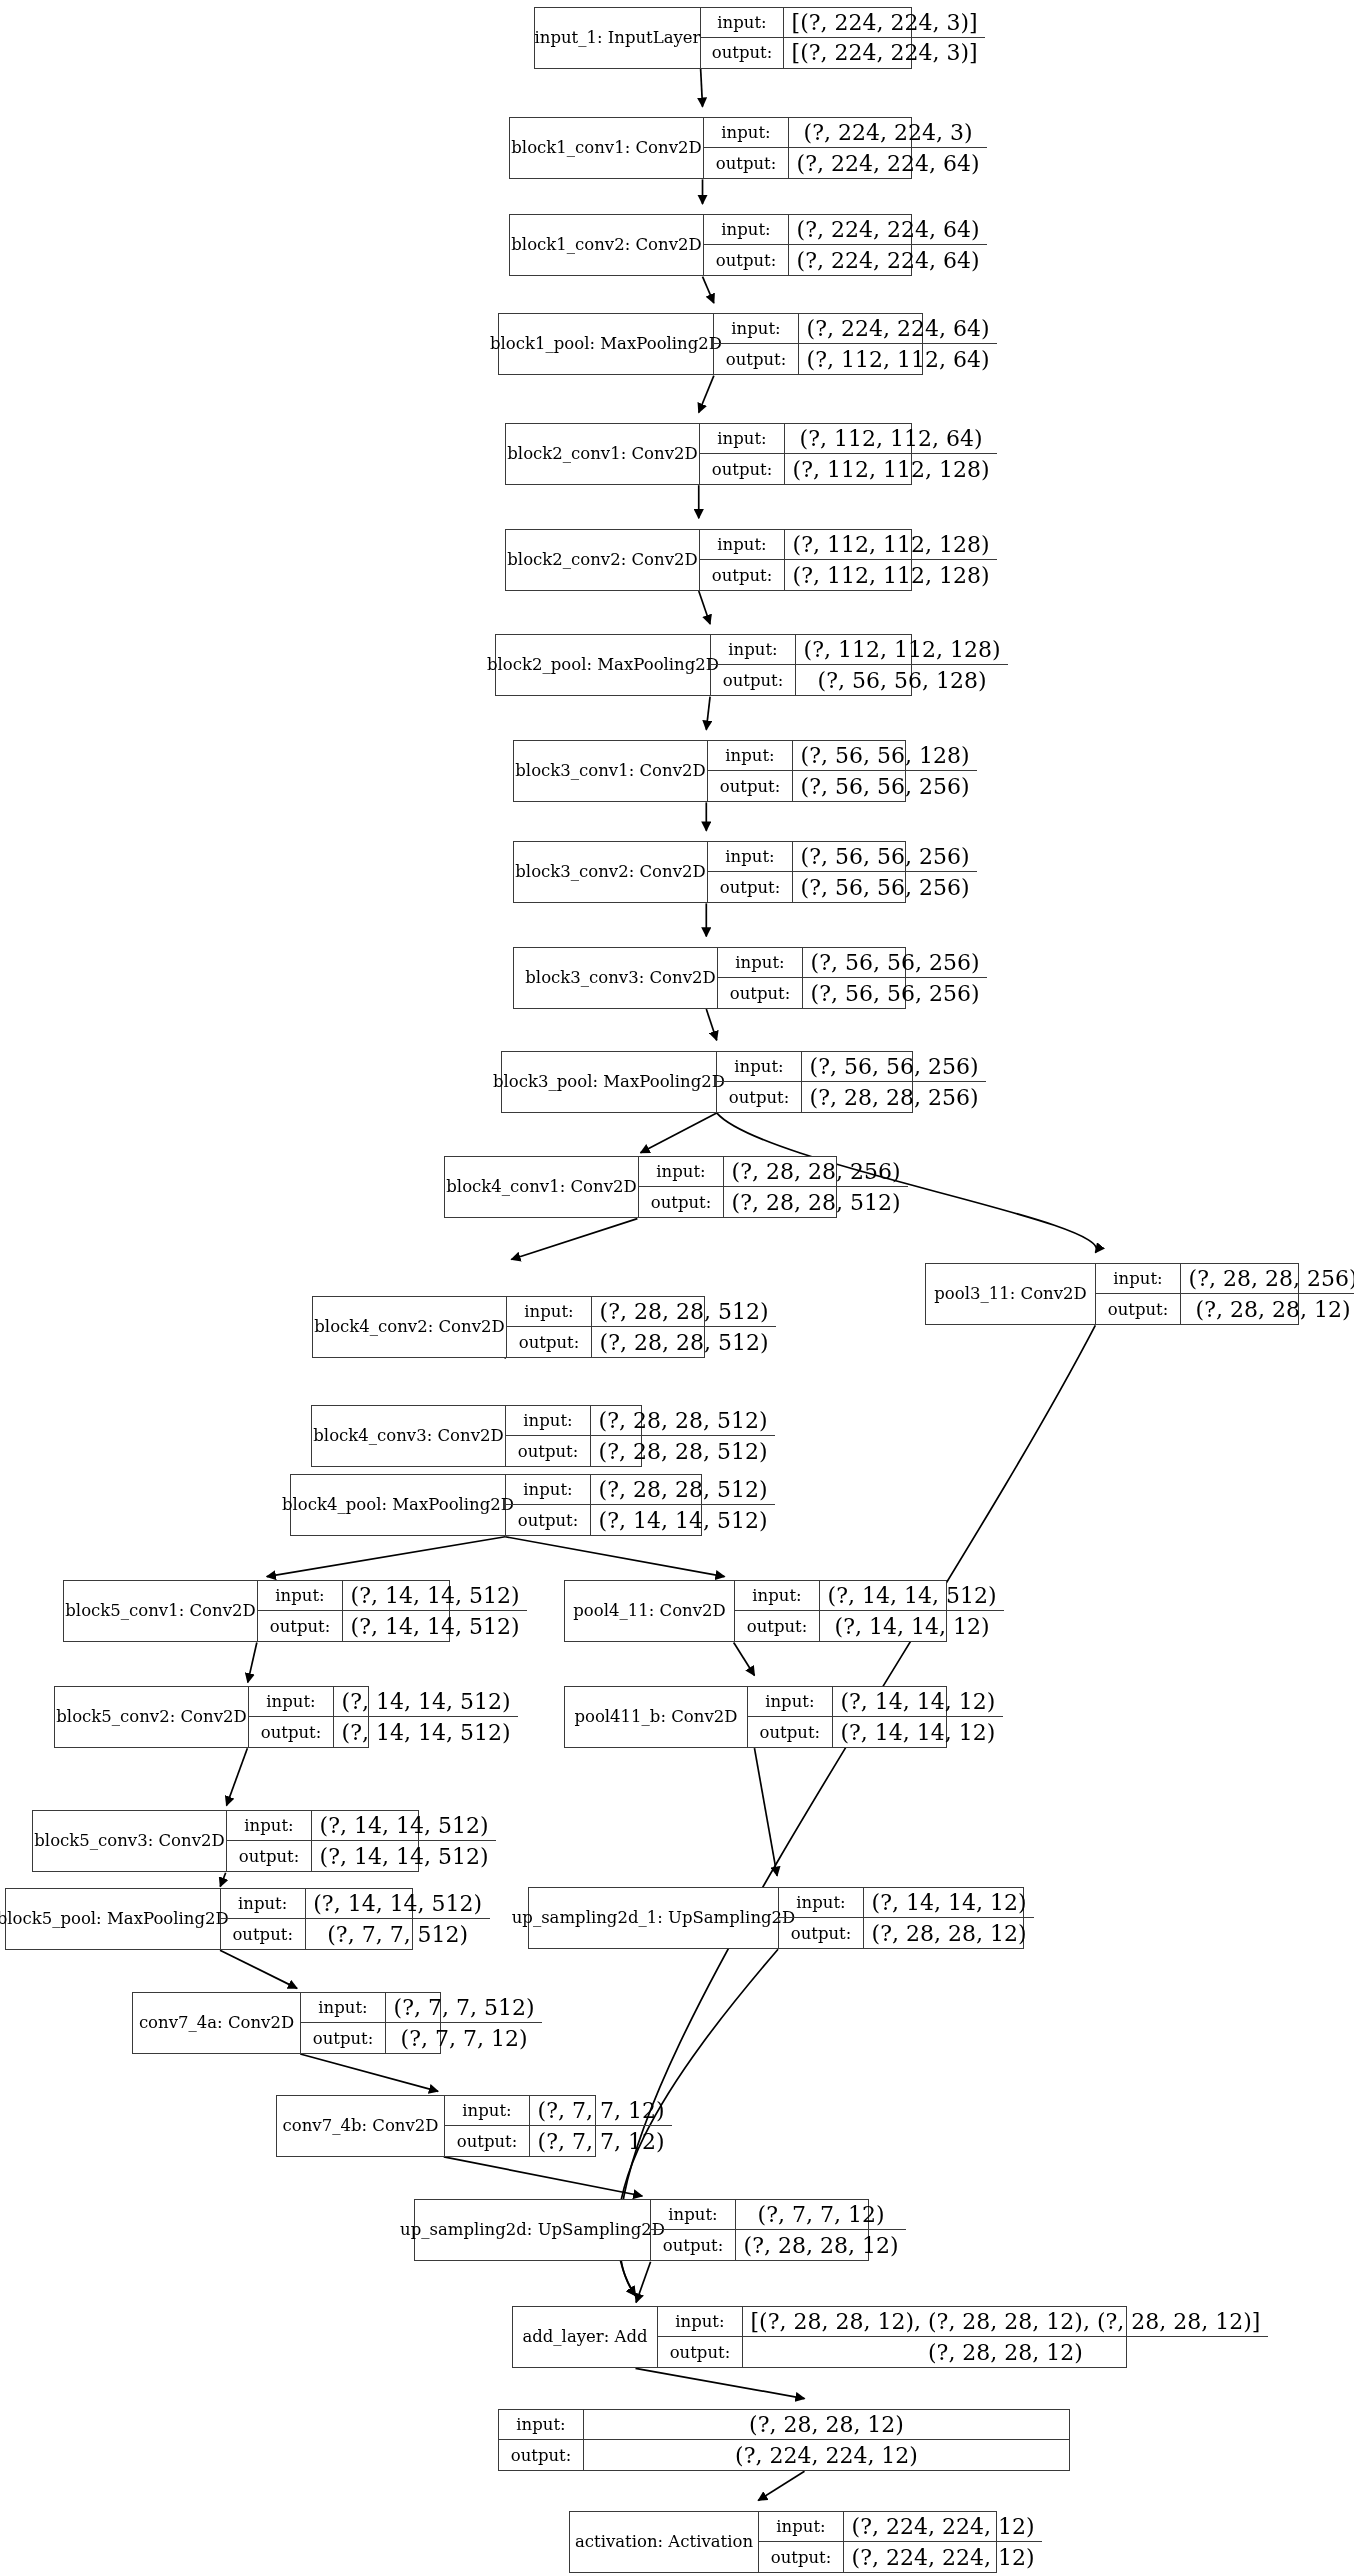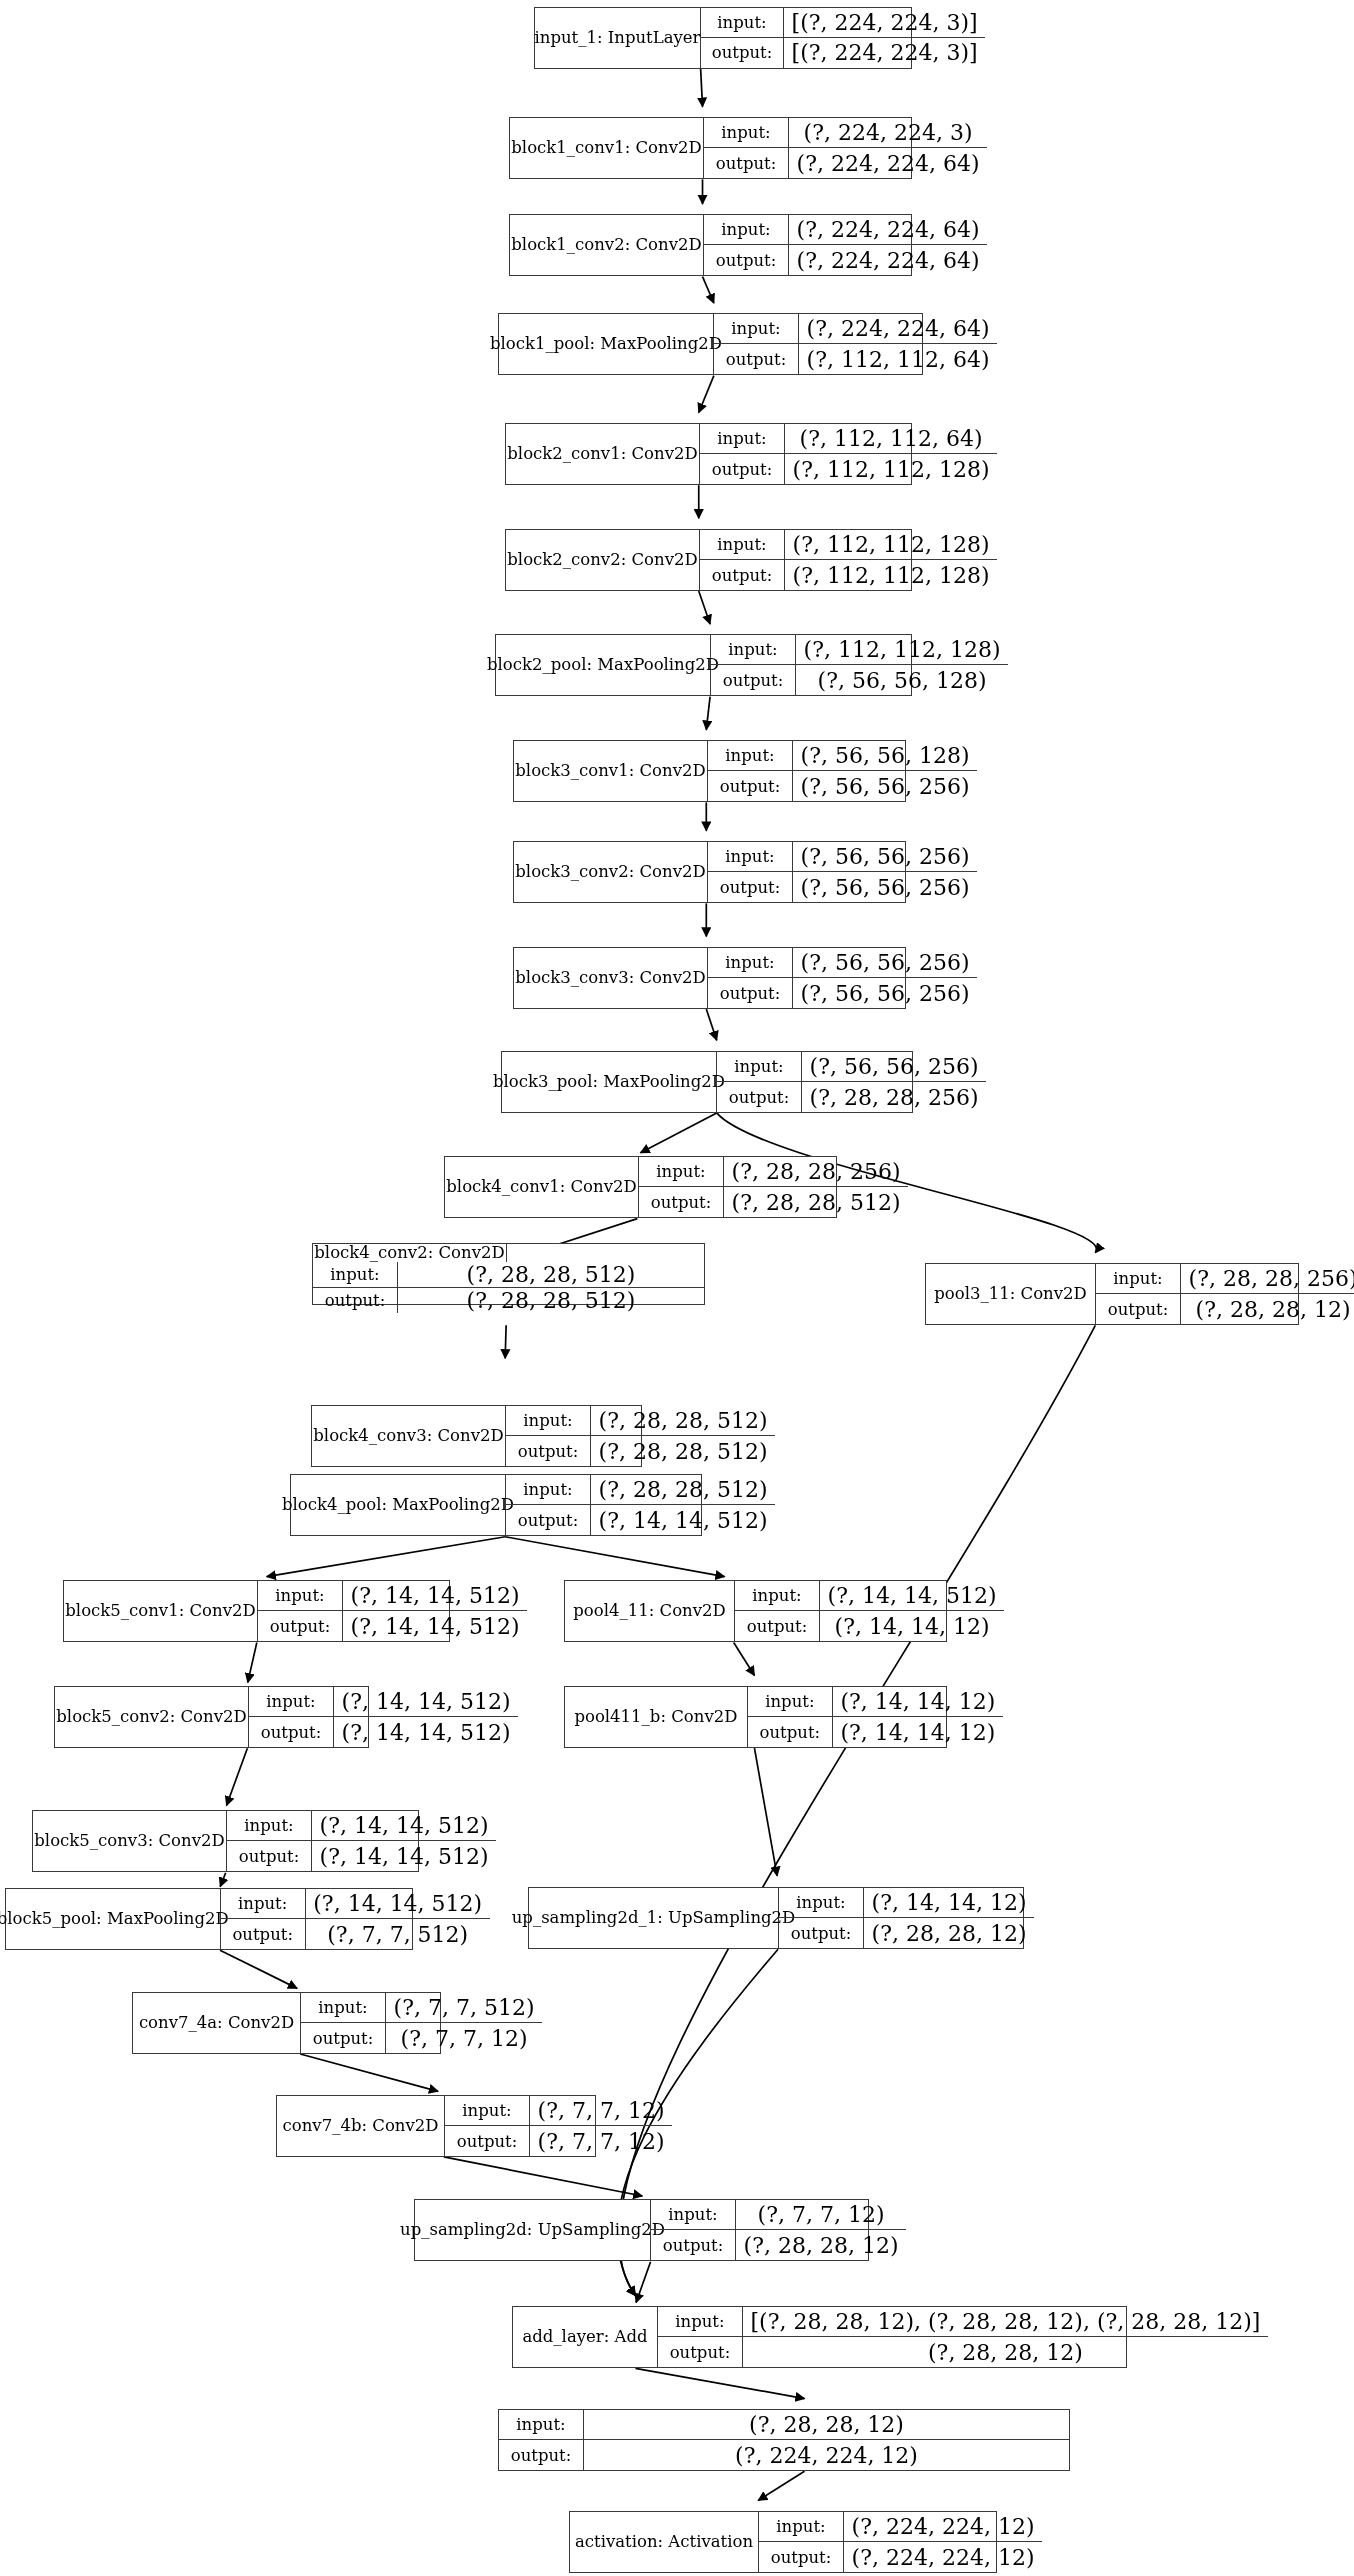--- a/index.html
+++ b/index.html
@@ -238,21 +238,21 @@
             <div class="io-label" style="width: 85px; border-right-color: rgb(58, 58, 58);">input:</div>
             <div class="io-shape">(?, 56, 56, 256)</div>
           </div>
           <div class="io-row bottom">
             <div class="io-label" style="width: 85px; border-right-color: rgb(58, 58, 58);">output:</div>
             <div class="io-shape">(?, 56, 56, 256)</div>
           </div>
         </div>
       </div>
       <div class="node" style="left: 513px; top: 947px; width: 393px; height: 62px; border-color: rgb(58, 58, 58);">
-        <div class="node-name" style="width: 194px; border-right-color: rgb(58, 58, 58);">block3_conv3: Conv2D</div>
+        <div class="node-name" style="width: 194px; border-right-color: rgb(58, 58, 58); margin-left: 10px;">block3_conv3: Conv2D</div>
         <div class="node-io">
           <div class="io-row top" style="border-bottom-color: rgb(58, 58, 58);">
             <div class="io-label" style="width: 85px; border-right-color: rgb(58, 58, 58);">input:</div>
             <div class="io-shape">(?, 56, 56, 256)</div>
           </div>
           <div class="io-row bottom">
             <div class="io-label" style="width: 85px; border-right-color: rgb(58, 58, 58);">output:</div>
             <div class="io-shape">(?, 56, 56, 256)</div>
           </div>
         </div>
@@ -276,21 +276,21 @@
           <div class="io-row top" style="border-bottom-color: rgb(58, 58, 58);">
             <div class="io-label" style="width: 85px; border-right-color: rgb(58, 58, 58);">input:</div>
             <div class="io-shape">(?, 28, 28, 256)</div>
           </div>
           <div class="io-row bottom">
             <div class="io-label" style="width: 85px; border-right-color: rgb(58, 58, 58);">output:</div>
             <div class="io-shape">(?, 28, 28, 512)</div>
           </div>
         </div>
       </div>
-      <div class="node" style="left: 312px; top: 1243px; width: 393px; height: 62px; border-color: rgb(58, 58, 58); flex-direction: column;">
+      <div class="node" style="left: 312px; top: 1296px; width: 393px; height: 62px; border-color: rgb(58, 58, 58);">
         <div class="node-name" style="width: 194px; border-right-color: rgb(58, 58, 58);">block4_conv2: Conv2D</div>
         <div class="node-io">
           <div class="io-row top" style="border-bottom-color: rgb(58, 58, 58);">
             <div class="io-label" style="width: 85px; border-right-color: rgb(58, 58, 58);">input:</div>
             <div class="io-shape">(?, 28, 28, 512)</div>
           </div>
           <div class="io-row bottom">
             <div class="io-label" style="width: 85px; border-right-color: rgb(58, 58, 58);">output:</div>
             <div class="io-shape">(?, 28, 28, 512)</div>
           </div>

